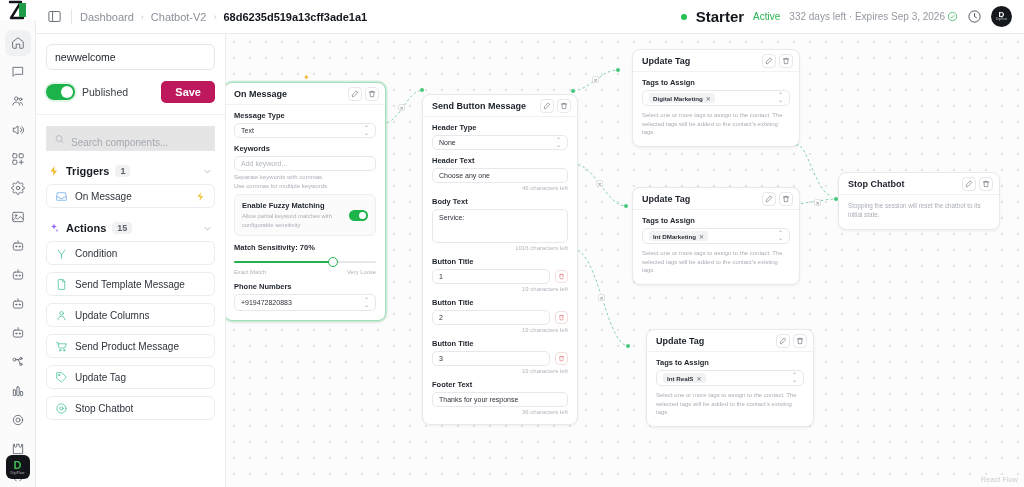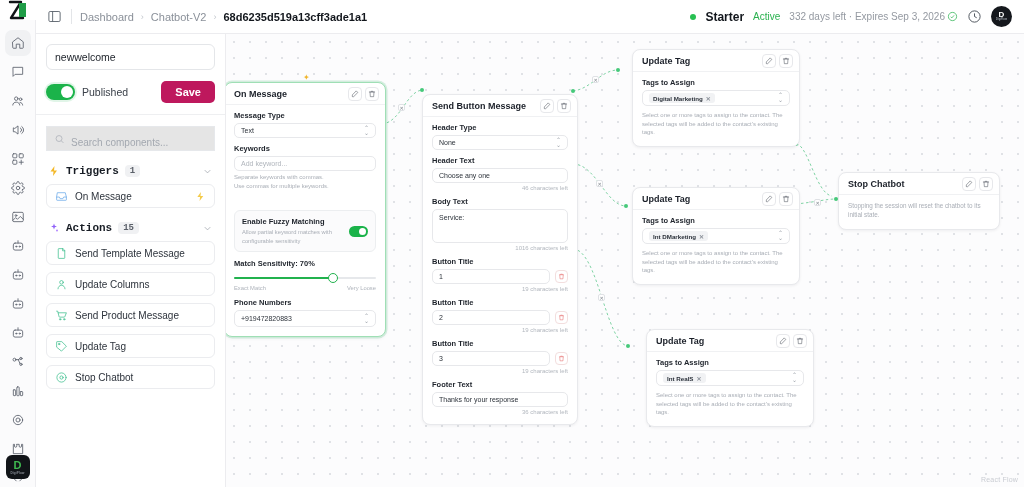--- a/index.html
+++ b/index.html
@@ -53,21 +53,21 @@
   }
   .panel-toggle { width: 17px; height: 17px; color: #545b66; cursor: pointer; display:flex;align-items:center;justify-content:center;}
   .panel-toggle svg { width: 15px; height: 15px; stroke: currentColor; fill:none; stroke-width:1.4; }
   .tb-sep { width: 1px; height: 15px; background: #e3e5e8; }
   .crumbs { display: flex; align-items: center; gap: 7px; font-size: 11px; }
   .crumb { color: #8a9099; cursor: pointer; }
   .crumb-sep { color: #c3c7cd; font-size: 9px; }
   .crumb.current { color: #12161c; font-weight: bold; }
   .topbar-right { margin-left: auto; display: flex; align-items: center; gap: 9px; }
   .plan-dot { width: 6px; height: 6px; border-radius: 50%; background: #27c052; }
-  .plan-name { font-size: 12px; font-weight: bold; color: #12161c; text-align: center; }
+  .plan-name { font-size: 15px; font-weight: bold; color: #12161c; text-align: center; }
   .plan-status { font-size: 10px; color: #29b14e; }
   .plan-meta { font-size: 10px; color: #9499a1; display:flex; align-items:center; gap:2px;}
   .check-ic { color: #29b14e; display:inline-flex; }
   .check-ic svg { width: 11px; height: 11px; stroke: currentColor; fill:none; stroke-width:1.6;}
   .clock-ic { color: #3c424b; cursor:pointer; display:flex;}
   .clock-ic svg { width: 15px; height: 15px; stroke: currentColor; fill: none; stroke-width: 1.4; }
   .avatar {
     width: 21px; height: 21px; border-radius: 50%; background: #15181d;
     display: flex; align-items: center; justify-content: center;
     color: #fff; font-size: 8px; font-weight: bold; cursor: pointer;
@@ -113,21 +113,21 @@
   }
   .search-ic svg { width: 11px; height: 11px; stroke: currentColor; fill: none; stroke-width: 1.6; }
   .search-input {
     width: 100%; height: 25px; border: 1px solid #e6e8eb; border-radius: 0;
     padding: 8px 8px 0 24px; font-size: 10px; color: #2b313a; background: #e5e5e5;
     font-family: inherit;
   }
   .search-input::placeholder { color: #a3a8b0; }
   .sec-head {
     display: flex; align-items: center; gap: 6px; margin-top: 14px;
-    padding: 0 2px; cursor: pointer; font-family: Liberation Mono, monospace;
+    padding: 0 2px; cursor: pointer;
   }
   .sec-ic { display: flex; }
   .sec-ic svg { width: 12px; height: 12px; }
   .sec-title { font-size: 11px; font-weight: bold; color: #171c24; }
   .sec-count {
     background: #f0f1f3; color: #5b6069; font-size: 9px; font-weight:bold;
     border-radius: 4px; padding: 1px 5px;
   }
   .chev { margin-left: auto; color: #9ba0a8; display:flex;}
   .chev svg { width: 11px; height: 11px; stroke: currentColor; fill:none; stroke-width:1.6;}
@@ -188,21 +188,21 @@
   .fselect .spin { margin-left: auto; color: #9aa0a8; font-size: 6px; line-height: .8; text-align:center;}
   .fhint { font-size: 6px; color: #a9aeb6; margin-top: 2px; line-height: 1.45; }
   .fcount { font-size: 6px; color: #b2b7be; text-align: right; margin-top: 2px; }
   .ftext {
     width: 100%; border: 1px solid #e7e8eb; border-radius: 5px;
     min-height: 34px; padding: 4px 6px; font-size: 7px; color: #2c323a;
     background: #fff; font-family: inherit;
   }
   .fbox {
     border: 1px solid #eceef0; border-radius: 6px; background: #fbfbfc;
-    padding: 6px 7px; display: flex; align-items: center; gap: 6px; margin-top: 20px;
+    padding: 6px 7px; display: flex; align-items: center; gap: 6px; margin-top: 4px;
   }
   .fbox-t { font-size: 7.5px; font-weight: bold; color: #1e232b; }
   .fbox-s { font-size: 5.8px; color: #a9aeb6; line-height: 1.45; margin-top: 2px; }
   .mini-toggle {
     width: 19px; height: 10.5px; border-radius: 6px; background: #1bb34a;
     position: relative; flex: 0 0 19px; cursor: pointer; margin-left: auto;
   }
   .mini-toggle .k { position: absolute; top: 1.5px; left: 9.5px; width: 7.5px; height: 7.5px; border-radius: 50%; background: #fff; }
   .slider { position: relative; height: 10px; margin-top: 5px; cursor: pointer; }
   .slider .track { position: absolute; top: 4px; left: 0; right: 0; height: 2px; border-radius: 2px; background: #e6e8eb; }
@@ -469,20 +469,28 @@
             </span>
           <span class="sec-title">Actions</span>
           <span class="sec-count">15</span>
           <span class="chev">
               <svg viewBox="0 0 24 24">
                 <path d="M6 9l6 6 6-6"></path>
               </svg>
             </span>
         </div>
 
+        <div class="comp">
+          <span class="comp-ic" style="color:#3fbf8f">
+              <svg viewBox="0 0 24 24">
+                <path d="M12 21v-7M12 14L6 6M12 14l6-8"></path>
+              </svg>
+            </span>
+          <span class="comp-label">Condition</span>
+        </div>
         <div class="comp">
           <span class="comp-ic" style="color:#3fbf8f">
               <svg viewBox="0 0 24 24">
                 <path d="M14 3H7a1 1 0 00-1 1v16a1 1 0 001 1h10a1 1 0 001-1V7z"></path>
                 <path d="M14 3v4h4"></path>
               </svg>
             </span>
           <span class="comp-label">Send Template Message</span>
         </div>
         <div class="comp">

